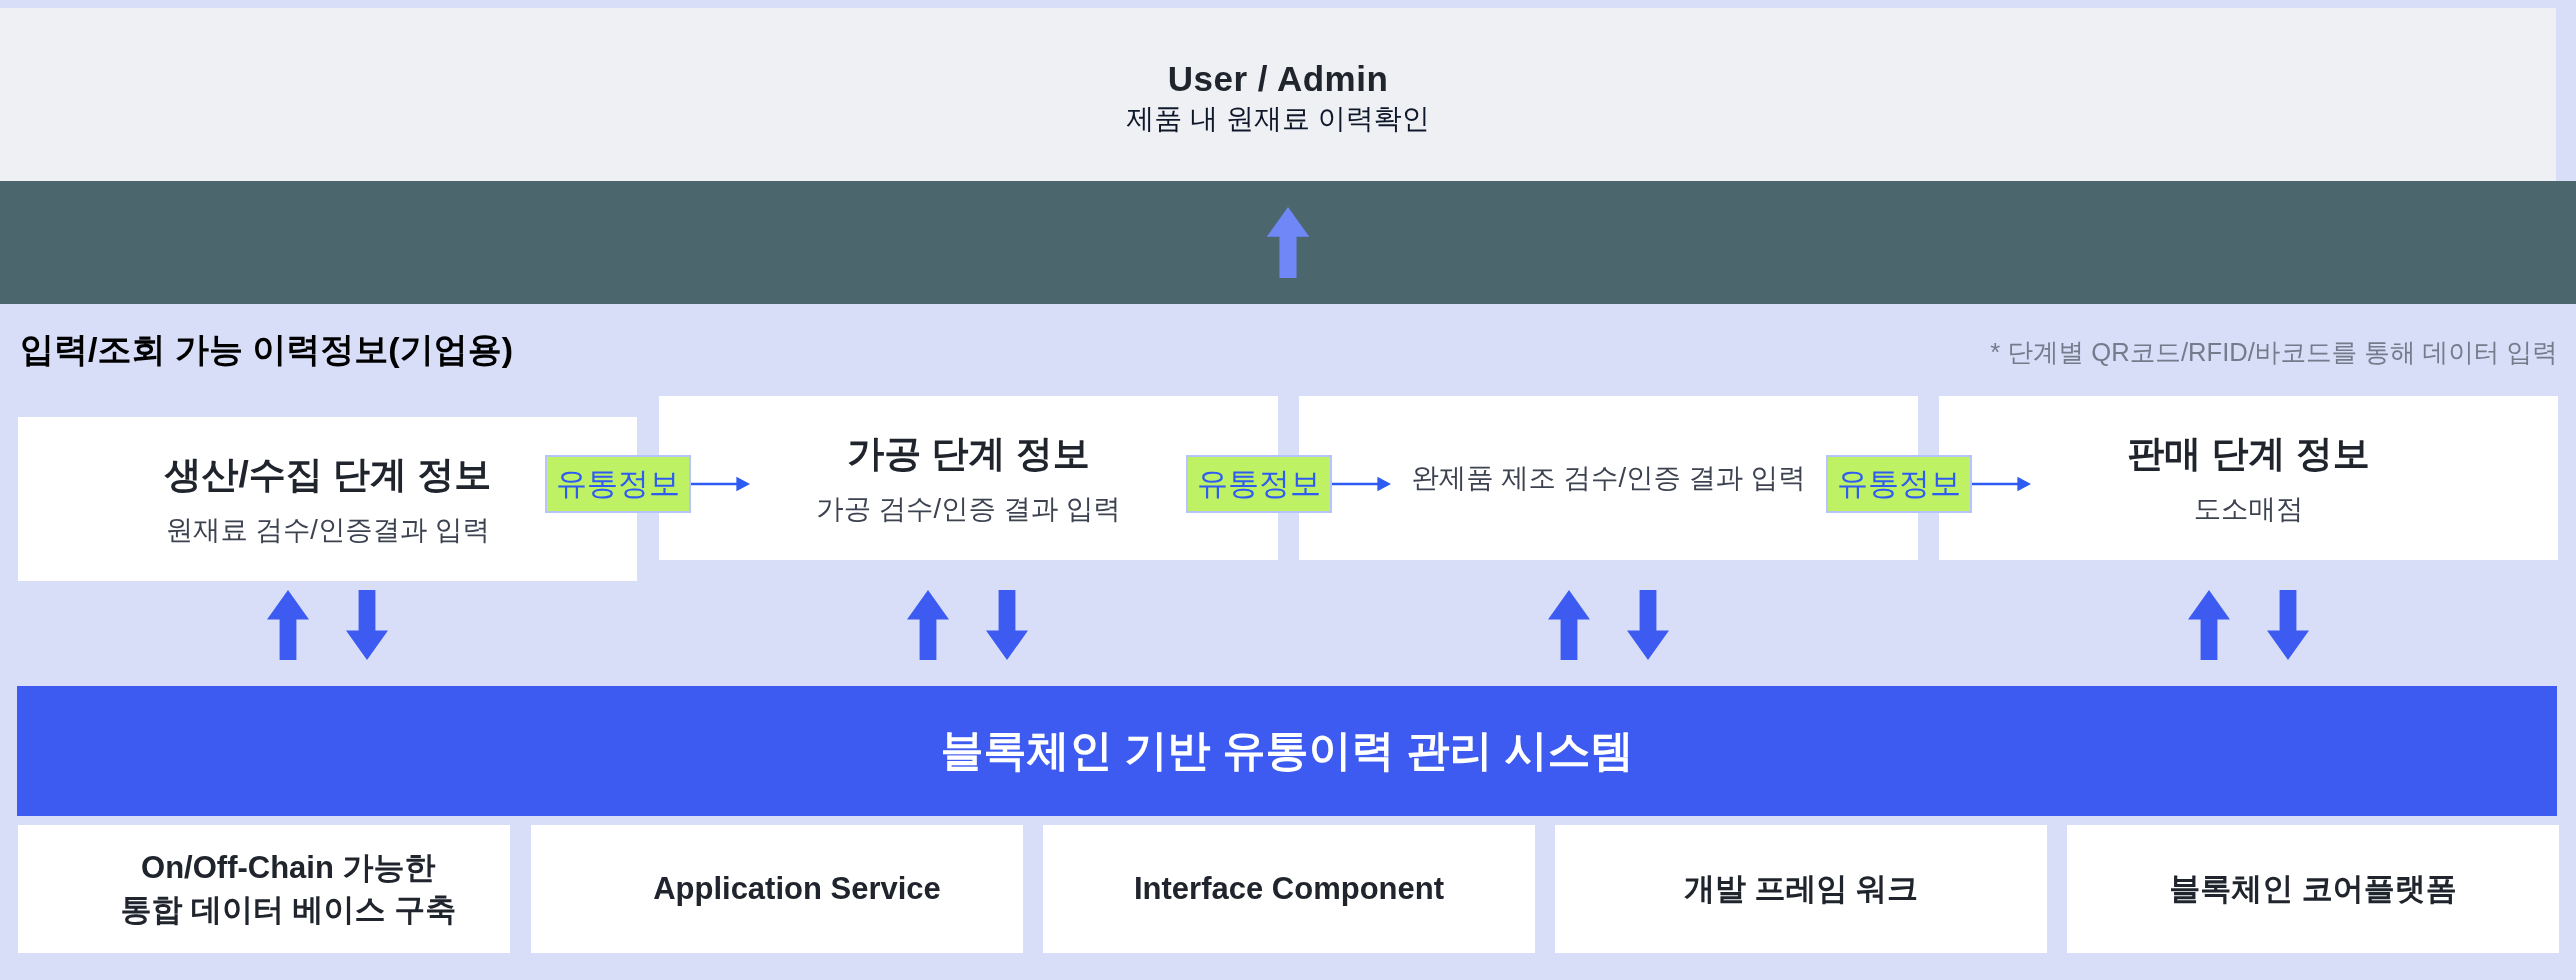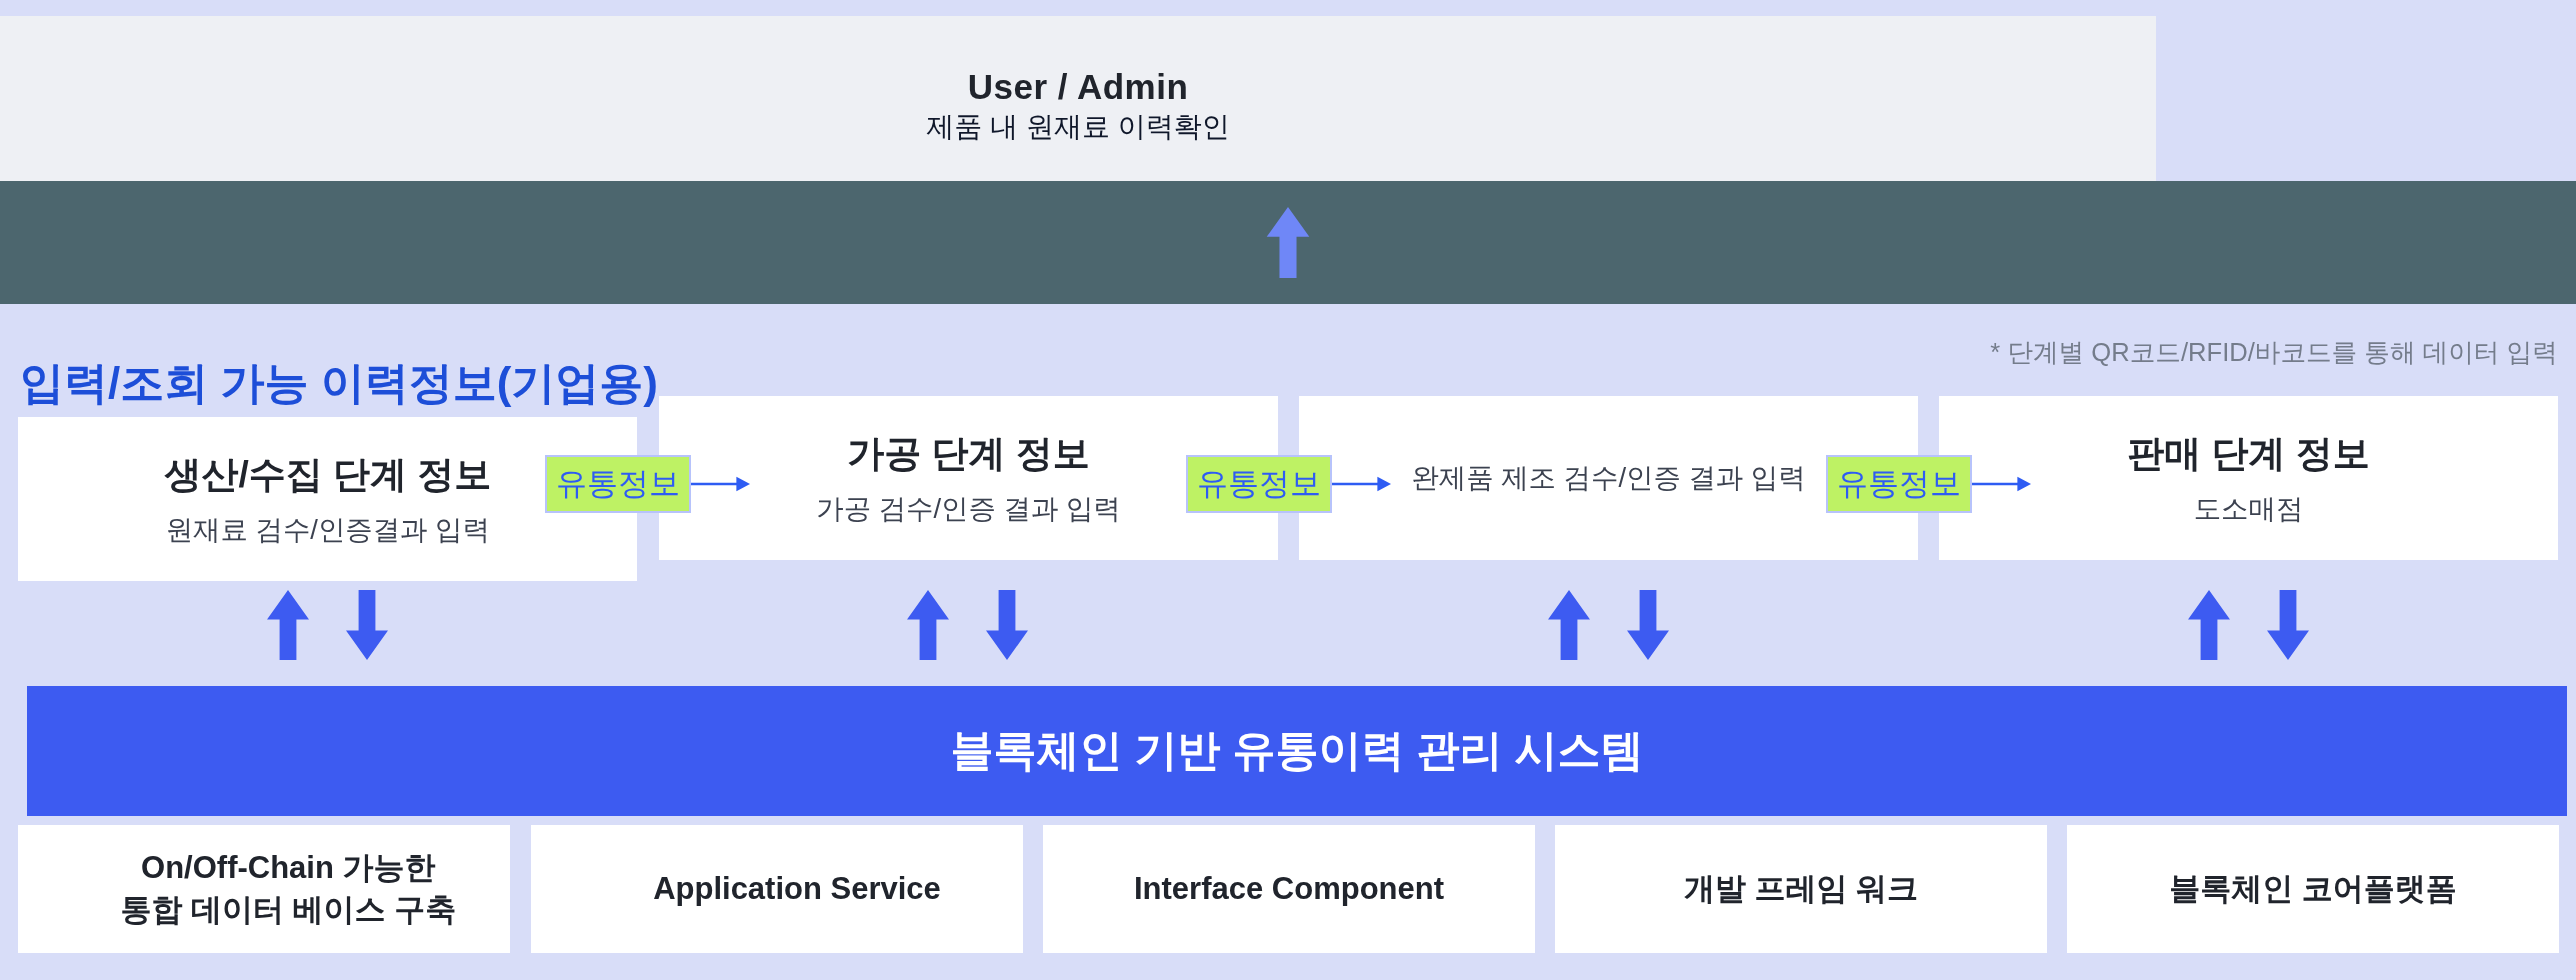--- a/index.html
+++ b/index.html
@@ -4,38 +4,38 @@
 <style>
   * { margin:0; padding:0; box-sizing:border-box; }
   html,body { background:#ffffff; }
   .page {
     position:relative; width:2576px; height:981px; overflow:hidden;
     font-family:"Liberation Sans","DejaVu Sans",sans-serif;
     background:#d8ddf8;
   }
   
   .band-top {
-    position:absolute; top:16px; left:0; width:2156px; height:181px;
+    position:absolute; top:8px; left:0; width:2556px; height:181px;
     background:#eef0f4;
     display:flex; flex-direction:column; align-items:center; justify-content:center; gap:1px;
   }
   .band-top .title { font-size:35px; font-weight:bold; color:#20242c; letter-spacing:0.5px; }
   .band-top .subtitle { font-size:28px; color:#0f172a; }
 
   
   .band-teal {
     position:absolute; top:181px; left:0; width:2576px; height:123px;
     background:#4c666e;
     display:flex; align-items:center; justify-content:center;
   }
 
   
   .section-label {
     position:absolute; top:327px; left:20px;
-    font-size:44px; font-weight:bold; color:#1d4ed8;margin-top:27px;
+    font-size:34px; font-weight:bold; color:#000000;
   }
   .section-note {
     position:absolute; top:335px; right:18.3px;
     font-size:25.6px; color:#747c8b;
   }
 
   .stage-box {
     position:absolute; top:396px; height:164px; width:619px; background:#ffffff;
     display:flex; flex-direction:column; align-items:center; justify-content:center; gap:12.8px;
   }
@@ -61,21 +61,21 @@
 
   .arrow-pair {
     position:absolute; top:590px; height:70px; display:flex; gap:37px; align-items:center;
   }
   .arrow-pair.a0 { left:267px; }
   .arrow-pair.a1 { left:907px; }
   .arrow-pair.a2 { left:1548px; }
   .arrow-pair.a3 { left:2188px; }
 
   .sys-bar {
-    position:absolute; top:686px; left:27px; width:2540px; height:130px;
+    position:absolute; top:686px; left:17px; width:2540px; height:130px;
     background:#3d5bf1; display:flex; align-items:center; justify-content:center;
   }
   .sys-bar .sys-label { color:#ffffff; font-size:43px; font-weight:bold; }
 
   .found-box {
     position:absolute; top:825px; height:128px; width:492px; background:#ffffff;
     display:flex; align-items:center; justify-content:center;
     text-align:center; font-size:31px; font-weight:bold; color:#20242c;
     white-space:pre-line; line-height:1.35;
   }

